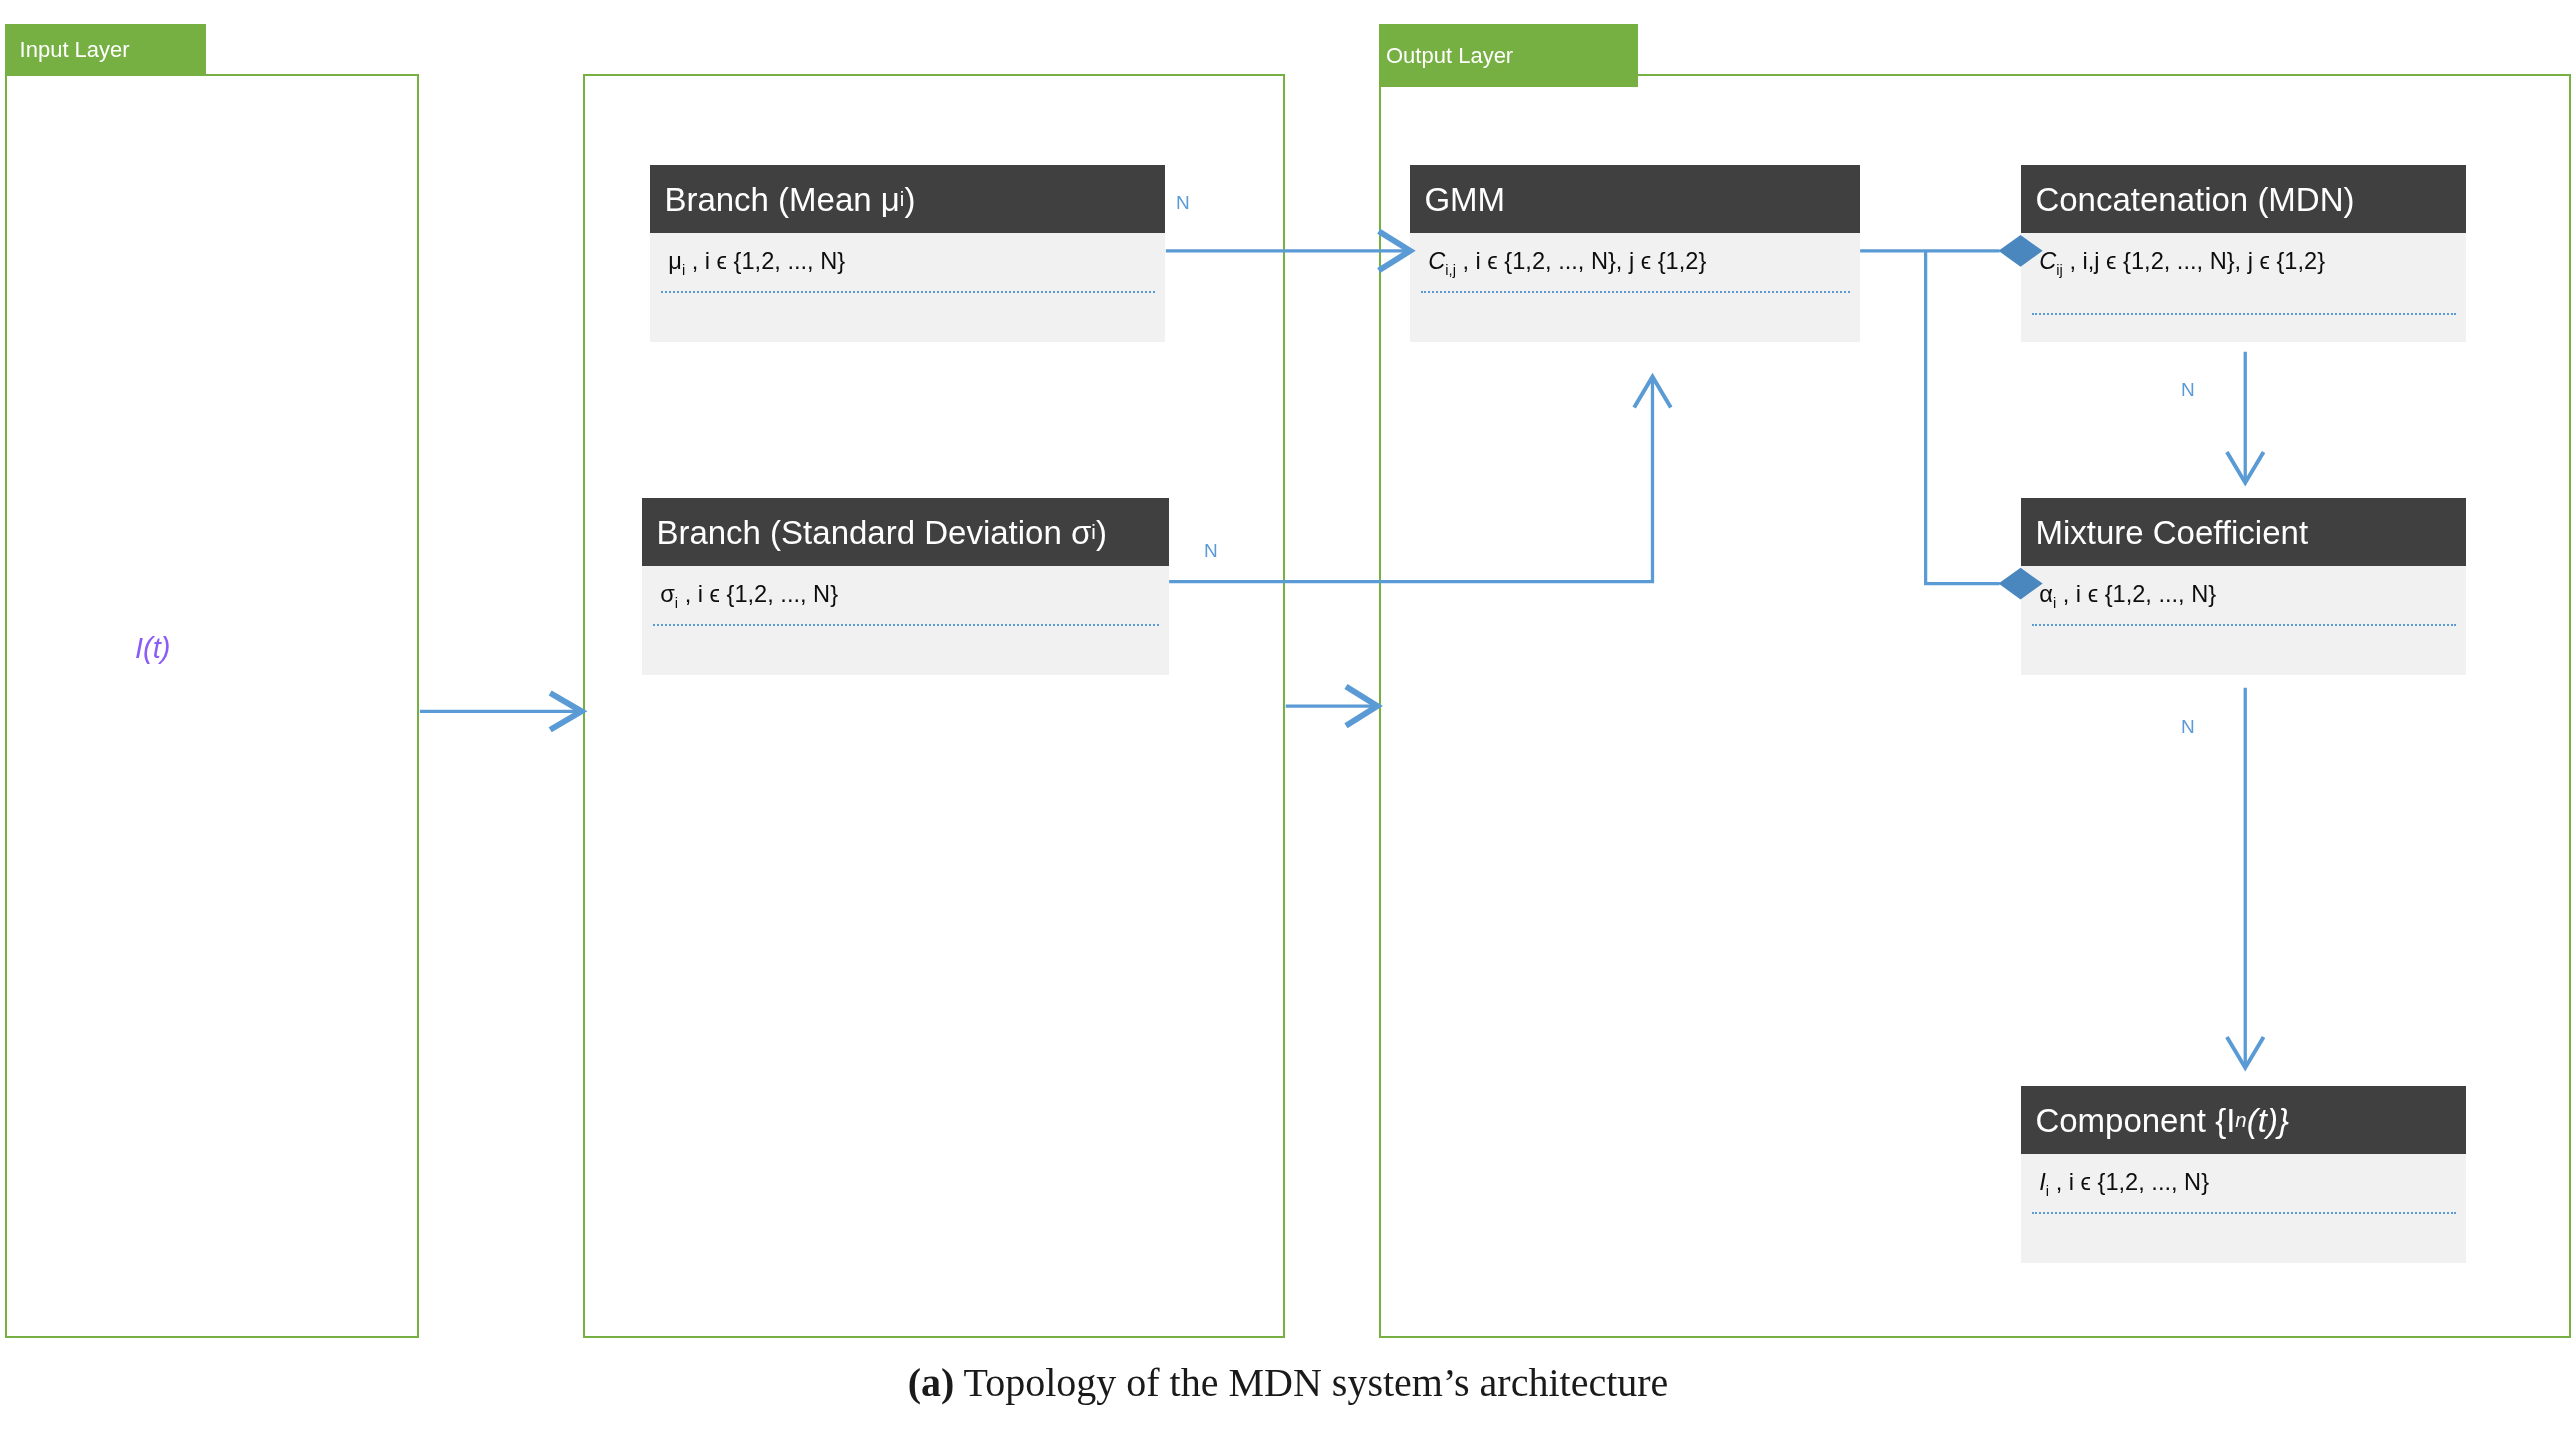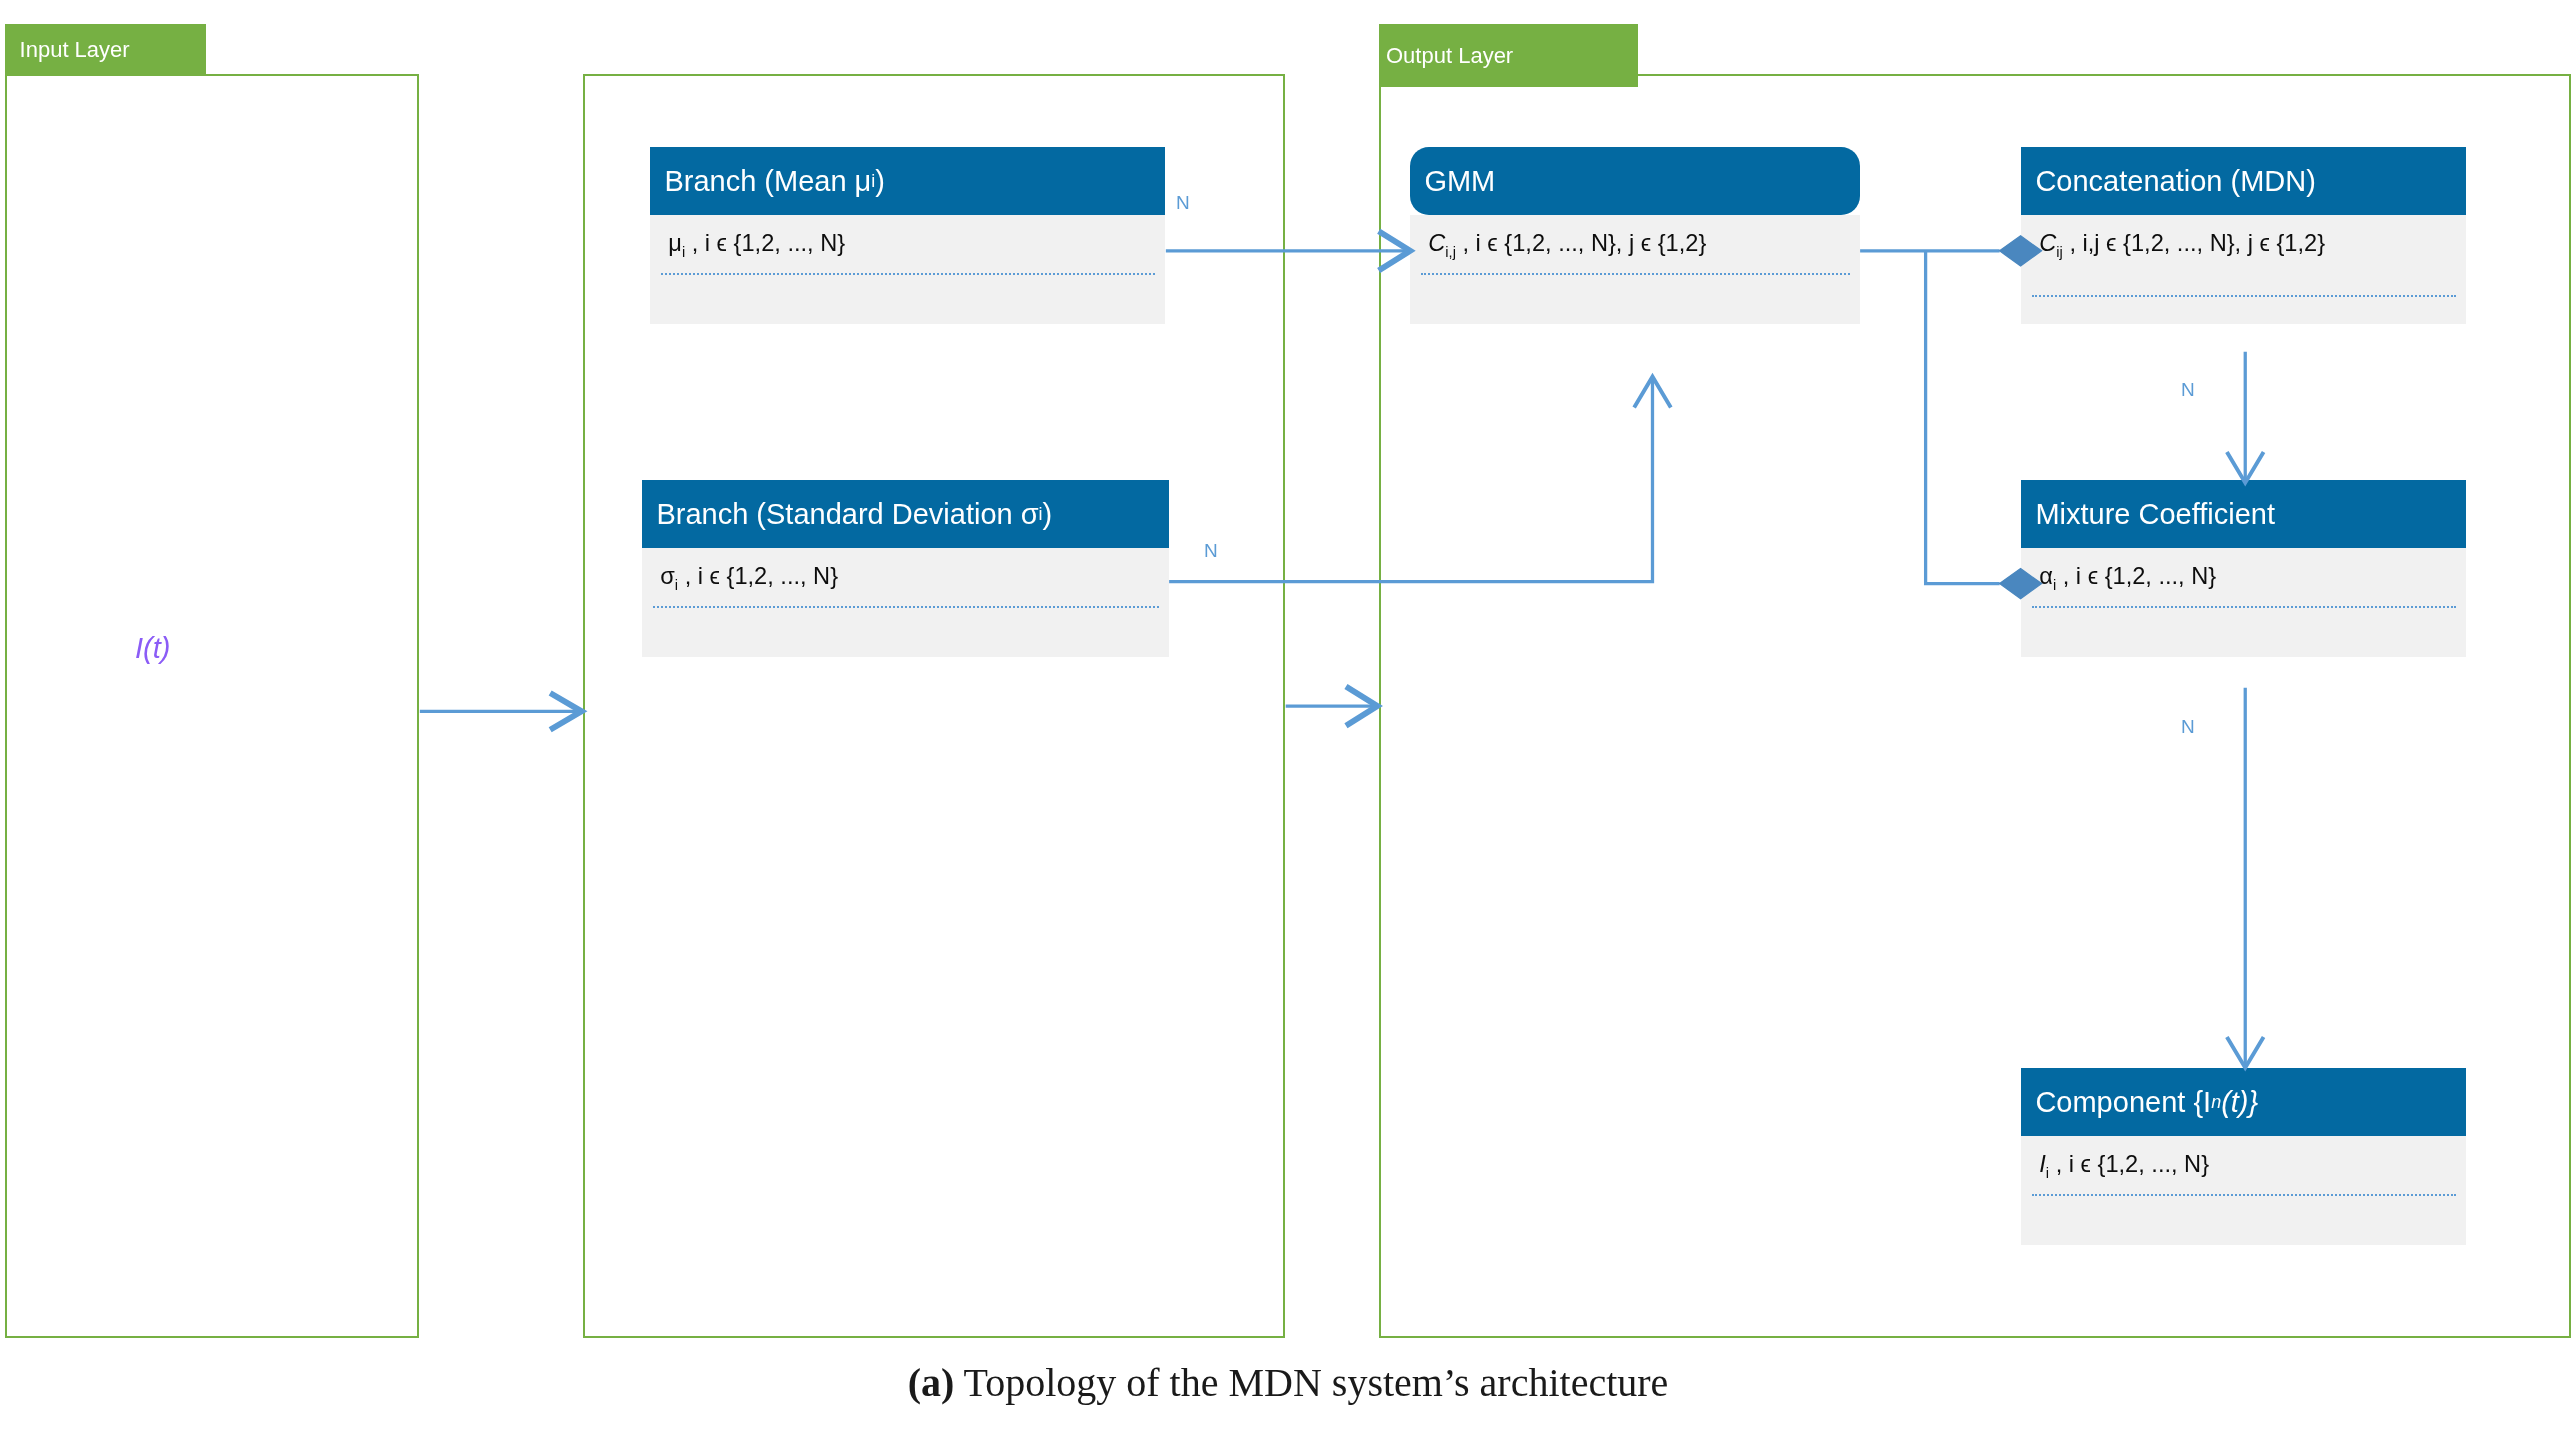--- a/index.html
+++ b/index.html
@@ -52,29 +52,30 @@
     white-space: nowrap;
   }
 
   
   .node {
     position: absolute;
     z-index: 4;
     box-sizing: border-box;
   }
   .node-head {
-    background: #0369a1;
+    background: #404040;
     color: #ffffff;
-    font-size: 29px;
+    font-size: 33px;
     line-height: 1;
     display: flex;
     align-items: center;
     padding-left: 14.4px;
     box-sizing: border-box;
     white-space: nowrap;
+    margin-top: 18px;
   }
   .node-body {
     background: #f1f1f1;
     box-sizing: border-box;
     position: relative;
   }
   .node-body-text {
     color: #0d0d0d;
     font-size: 23.6px;
     line-height: 1;
@@ -201,21 +202,21 @@
     </div>
     <div class="node-body" style="height:109px;">
       <div class="node-body-text">
         <span>σ</span><span class="sub">i</span><span> ,  i ϵ {1,2, ..., N}</span>
       </div>
       <div class="node-rule" style="top:58px;"></div>
     </div>
   </div>
 
   <div class="node" style="left:1410px; top:147px; width:450px;">
-    <div class="node-head" style="height:68px;border-radius:19px;">
+    <div class="node-head" style="height:68px;">
       <span>GMM</span>
     </div>
     <div class="node-body" style="height:109px;">
       <div class="node-body-text">
         <span class="it">C</span><span class="sub">i,j</span><span> ,  i ϵ {1,2, ..., N}, j ϵ {1,2}</span>
       </div>
       <div class="node-rule" style="top:58px;"></div>
     </div>
   </div>
 

